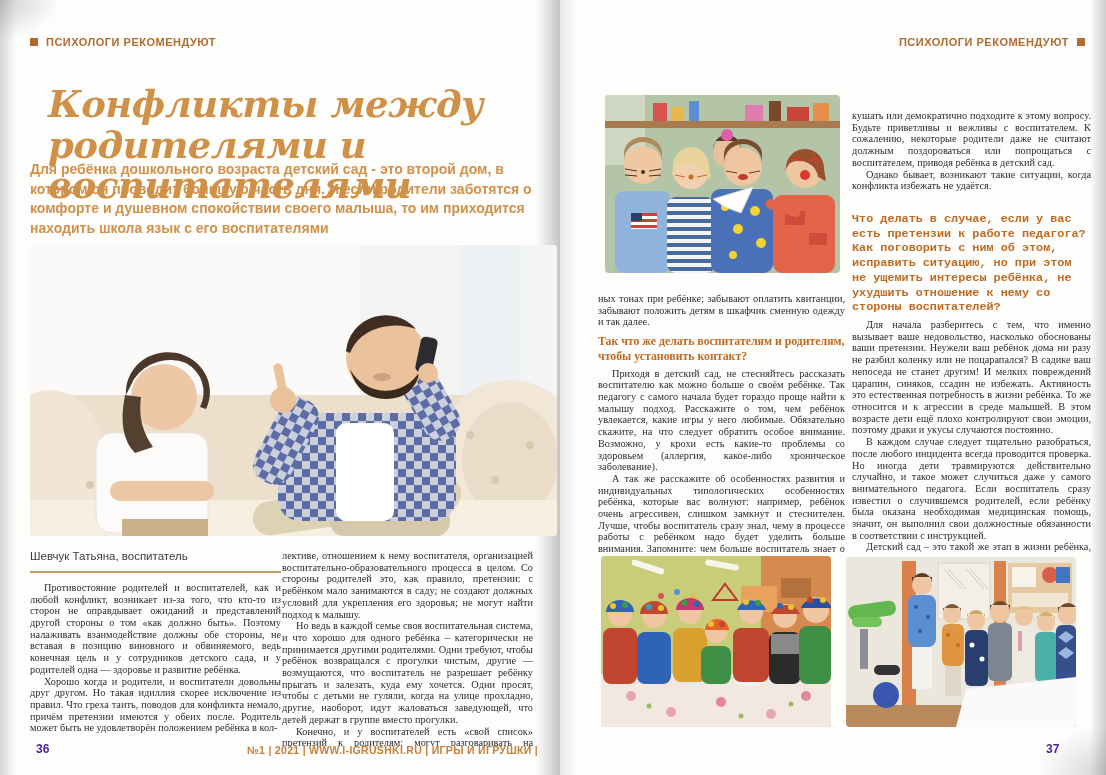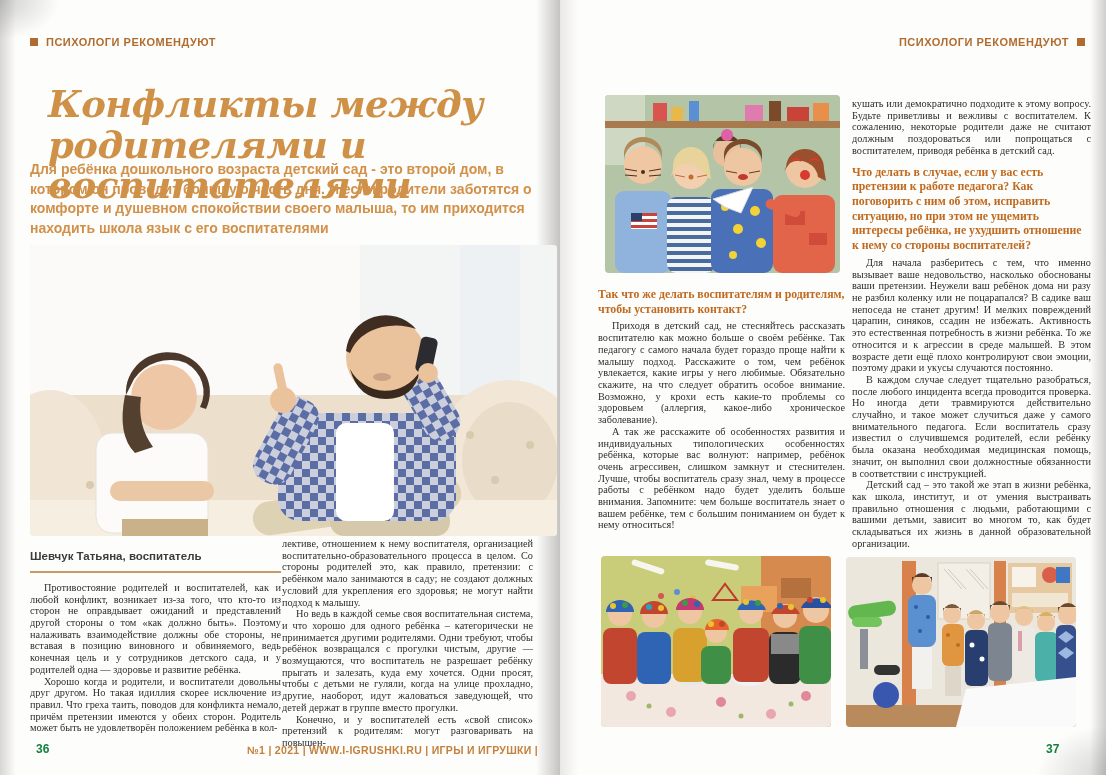--- a/index.html
+++ b/index.html
@@ -21,27 +21,27 @@
   .title{font-family:"DejaVu Serif",serif;font-style:italic;font-weight:bold;
        color:#cf9148;font-size:37px;line-height:1.1;letter-spacing:-.5px;}
   .lead{font-family:"Liberation Sans",sans-serif;font-weight:bold;font-size:14px;
        line-height:1.4;color:#d2914a;}
 
   .photo{border-radius:4px;overflow:hidden;background:#eee;}
   .photo svg{display:block;}
 
   .col{overflow:hidden;}
   .body-p{font-size:10.3px;line-height:11.7px;text-align:justify;color:#2e2e2e;margin:0;text-indent:14px;}
-  .body-p.cont{text-indent:0;}
-  .author{font-family:"Liberation Sans",sans-serif;font-weight:bold;font-size:11.5px;
+  .body-p.cont{text-indent:0;margin-top:12px;}
+  .author{font-family:"Liberation Sans",sans-serif;font-weight:normal;font-size:11.5px;
        line-height:1.3;color:#3c3c3c;}
   .rule{border:none;border-top:2px solid #c59b68;margin:7px 0 9px 0;}
   .subhead{font-weight:bold;font-size:11.8px;line-height:1.25;color:#c06a20;margin:6px 0 4px 0;}
 
-  .pagenum{font-family:"Liberation Sans",sans-serif;font-weight:bold;font-size:12px;color:#15803d;}
+  .pagenum{font-family:"Liberation Sans",sans-serif;font-weight:bold;font-size:12px;color:#4c1d95;}
   .footer{font-family:"Liberation Sans",sans-serif;font-weight:bold;font-size:10.5px;
        letter-spacing:.3px;color:#c4803c;text-align:right;}
 </style>
 </head>
 <body>
 
 <div class="abs edge-left"></div>
 <div class="abs edge-right"></div>
 <div class="abs spine-l"></div>
 <div class="abs spine-r"></div>
@@ -116,21 +116,21 @@
     </g>
   </svg>
 </div>
 
 <div class="abs col" style="left:30px;top:549px;width:251px;height:197px;">
   <div class="author">
     <div>Шевчук Татьяна, воспитатель</div>
   </div>
   <hr class="rule">
   <p class="body-p">Противостояние родителей и воспитателей, как и любой конфликт, возникает из-за того, что кто-то из сторон не оправдывает ожиданий и представлений другой стороны о том «как должно быть». Поэтому налаживать взаимодействие должны обе стороны, не вставая в позицию виновного и обвиняемого, ведь конечная цель и у сотрудников детского сада, и у родителей одна — здоровье и развитие ребёнка.</p>
-  <p class="body-p">Хорошо когда и родители, и воспитатели довольны друг другом. Но такая идиллия скорее исключение из правил. Что греха таить, поводов для конфликта немало, причём претензии имеются у обеих сторон. Родитель может быть не удовлетворён положением ребёнка в кол-</p>
+  <p class="body-p">Хорошо когда и родители, и воспитатели довольны друг другом. Но такая идиллия скорее исключение из правил. Что греха таить, поводов для конфликта немало, причём претензии имеются у обеих после. Родитель может быть не удовлетворён положением ребёнка в кол-</p>
 </div>
 
 <div class="abs col" style="left:282px;top:538px;width:251px;height:208px;">
   <p class="body-p cont">лективе, отношением к нему воспитателя, организацией воспитательно-образовательного процесса в целом. Со стороны родителей это, как правило, претензии: с ребёнком мало занимаются в саду; не создают должных условий для укрепления его здоровья; не могут найти подход к малышу.</p>
   <p class="body-p">Но ведь в каждой семье своя воспитательная система, и что хорошо для одного ребёнка – категорически не принимается другими родителями. Одни требуют, чтобы ребёнок возвращался с прогулки чистым, другие — возмущаются, что воспитатель не разрешает ребёнку прыгать и залезать, куда ему хочется. Одни просят, чтобы с детьми не гуляли, когда на улице прохладно, другие, наоборот, идут жаловаться заведующей, что детей держат в группе вместо прогулки.</p>
   <p class="body-p">Конечно, и у воспитателей есть «свой список» претензий к родителям: могут разговаривать на повышен-</p>
 </div>
 
 <div class="abs pagenum" style="left:36px;top:742px;">36</div>
 <div class="abs footer" style="left:230px;top:744px;width:308px;">№1 | 2021 | WWW.I-IGRUSHKI.RU | ИГРЫ И ИГРУШКИ |</div>
@@ -207,20 +207,21 @@
       <circle cx="200" cy="74" r="19" fill="#eec6a2"></circle>
       <path d="M181,72 a19,19 0 0,1 38,2 l2,12 -8,-4 a19,18 0 0,0 -28,-14 l-6,8 z" fill="#9a4f2d"></path>
       <circle cx="200" cy="80" r="5" fill="#d93a2e"></circle>
       <path d="M186,66 q6,-4 10,0 M204,66 q6,-4 10,0" stroke="#d93a2e" stroke-width="2" fill="none"></path>
       <rect x="160" y="108" width="36" height="10" rx="5" fill="#e2654a" transform="rotate(18 178 113)"></rect>
     </g>
   </svg>
 </div>
 
 <div class="abs col" style="left:598px;top:281px;width:247px;height:272px;">
+  <p class="body-p cont">ных тонах при ребёнке; забывают оплатить квитанции, забывают положить детям в шкафчик сменную одежду и так далее.</p>
   <div class="subhead">Так что же делать воспитателям и родителям, чтобы установить контакт?</div>
   <p class="body-p">Приходя в детский сад, не стесняйтесь рассказать воспитателю как можно больше о своём ребёнке. Так педагогу с самого начала будет гораздо проще найти к малышу подход. Расскажите о том, чем ребёнок увлекается, какие игры у него любимые. Обязательно скажите, на что следует обратить особое внимание. Возможно, у крохи есть какие-то проблемы со здоровьем (аллергия, какое-либо хроническое заболевание).</p>
   <p class="body-p">А так же расскажите об особенностях развития и индивидуальных типологических особенностях ребёнка, которые вас волнуют: например, ребёнок очень агрессивен, слишком замкнут и стеснителен. Лучше, чтобы воспитатель сразу знал, чему в процессе работы с ребёнком надо будет уделить больше внимания. Запомните: чем больше воспитатель знает о вашем ребёнке, тем с большим пониманием он будет к нему относиться!</p>
 
 </div>
 
 <div class="abs photo" style="left:601px;top:556px;width:230px;height:171px;">
   <svg width="230" height="171" viewBox="0 0 230 171">
     <rect width="230" height="171" fill="#c9cc79"></rect>
     <rect x="160" width="70" height="171" fill="#d68a4e"></rect>
@@ -295,21 +296,22 @@
         <circle cx="215" cy="54" r="13" fill="#eec6a2"></circle>
       <path d="M200,52 a16,13 0 0,1 31,0 z" fill="#2b4fa0"></path>
         <circle cx="209" cy="44" r="3" fill="#c2452f"></circle>
         <circle cx="222" cy="44" r="3" fill="#e8c52c"></circle>
     </g>
   </svg>
 </div>
 
 <div class="abs col" style="left:852px;top:98px;width:239px;height:456px;">
   <p class="body-p cont">кушать или демократично подходите к этому вопросу. Будьте приветливы и вежливы с воспитателем. К сожалению, некоторые родители даже не считают должным поздороваться или попрощаться с воспитателем, приводя ребёнка в детский сад.</p>
-  <div class="subhead" style="margin-top:8px;">Что делать в случае, если у вас есть претензии к работе педагога? Как поговорить с ним об этом, исправить ситуацию, но при этом не ущемить интересы ребёнка, не ухудшить отношение к нему со стороны воспитателей?</div>
+  <p class="body-p">Однако бывает, возникают такие ситуации, когда конфликта избежать не удаётся.</p>
+  <div class="subhead" style="margin-top:20px;font-family:Liberation Mono, monospace;">Что делать в случае, если у вас есть претензии к работе педагога? Как поговорить с ним об этом, исправить ситуацию, но при этом не ущемить интересы ребёнка, не ухудшить отношение к нему со стороны воспитателей?</div>
   <p class="body-p">Для начала разберитесь с тем, что именно вызывает ваше недовольство, насколько обоснованы ваши претензии. Неужели ваш ребёнок дома ни разу не разбил коленку или не поцарапался? В садике ваш непоседа не станет другим! И мелких повреждений царапин, синяков, ссадин не избежать. Активность это естественная потребность в жизни ребёнка. То же относится и к агрессии в среде малышей. В этом возрасте дети ещё плохо контролируют свои эмоции, поэтому драки и укусы случаются постоянно.</p>
   <p class="body-p">В каждом случае следует тщательно разобраться, после любого инцидента всегда проводится проверка. Но иногда дети травмируются действительно случайно, и такое может случиться даже у самого внимательного педагога. Если воспитатель сразу известил о случившемся родителей, если ребёнку была оказана необходимая медицинская помощь, значит, он выполнил свои должностные обязанности в соответствии с инструкцией.</p>
   <p class="body-p">Детский сад – это такой же этап в жизни ребёнка, как школа, институт, и от умения выстраивать правильно отношения с людьми, работающими с вашими детьми, зависит во многом то, как будет складываться их жизнь в данной образовательной организации.</p>
 
 </div>
 
 <div class="abs photo" style="left:846px;top:557px;width:230px;height:170px;">
   <svg width="230" height="170" viewBox="0 0 230 170">
     <rect width="230" height="170" fill="#ece7dd"></rect>
     <rect y="148" width="230" height="22" fill="#b98a5c"></rect>

